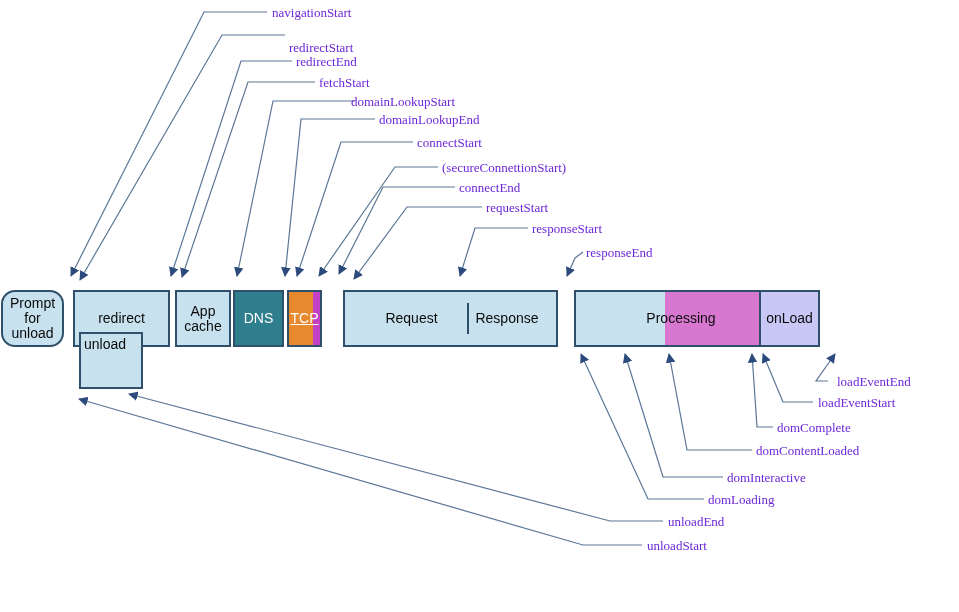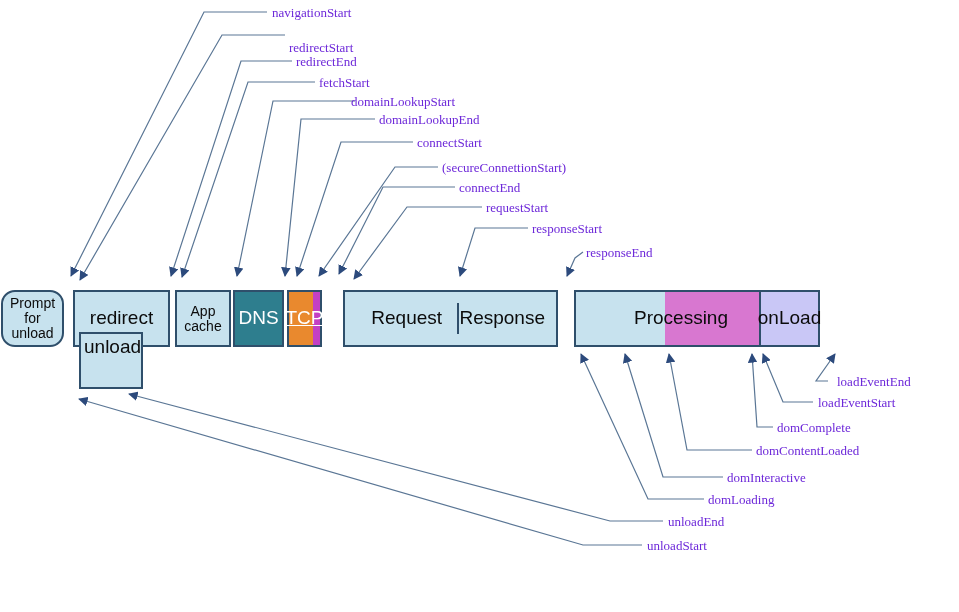--- a/index.html
+++ b/index.html
@@ -8,21 +8,21 @@
     font-family:"Liberation Sans",sans-serif;
   }
   #leaders{position:absolute;left:0;top:0;width:959px;height:612px;}
   #leaders polyline{fill:none;stroke:var(--leader-line,#5a7695);stroke-width:1.2;}
   #arrowhead path{fill:var(--arrow,#2c4a7c);}
   .box{
     position:absolute;box-sizing:border-box;
     border:2px solid var(--box-border,#2f4f6b);
     background:var(--box-fill,#c7e2ee);
     display:flex;align-items:center;justify-content:center;
-    font-size:19px;color:#0b0b0b;text-align:center;line-height:1.1;
+    font-size:14px;color:#0b0b0b;text-align:center;line-height:1.1;
   }
   .box.bar{top:290px;height:57px;}
   .box.small-text{font-size:14px;line-height:1.05;}
   .box.dns{background:var(--dns-fill,#2e7e8e);color:#fff;}
   .box.tcp{background:linear-gradient(to right,var(--tcp-orange,#e9892e) 0 24px,var(--tcp-magenta,#c440c4) 24px);color:#fff;}
   .box.reqres{padding:11px;}
   .box.reqres .cell{height:100%;display:flex;align-items:center;justify-content:center;}
   .box.reqres .cell.first{border-right:2px solid var(--box-border,#2f4f6b);box-sizing:border-box;}
   .box.processing{background:linear-gradient(to right,var(--box-fill,#c7e2ee) 0 89px,var(--processing-magenta,#d877d0) 89px);}
   .box.onload{background:var(--onload-fill,#c9c7f6);}

